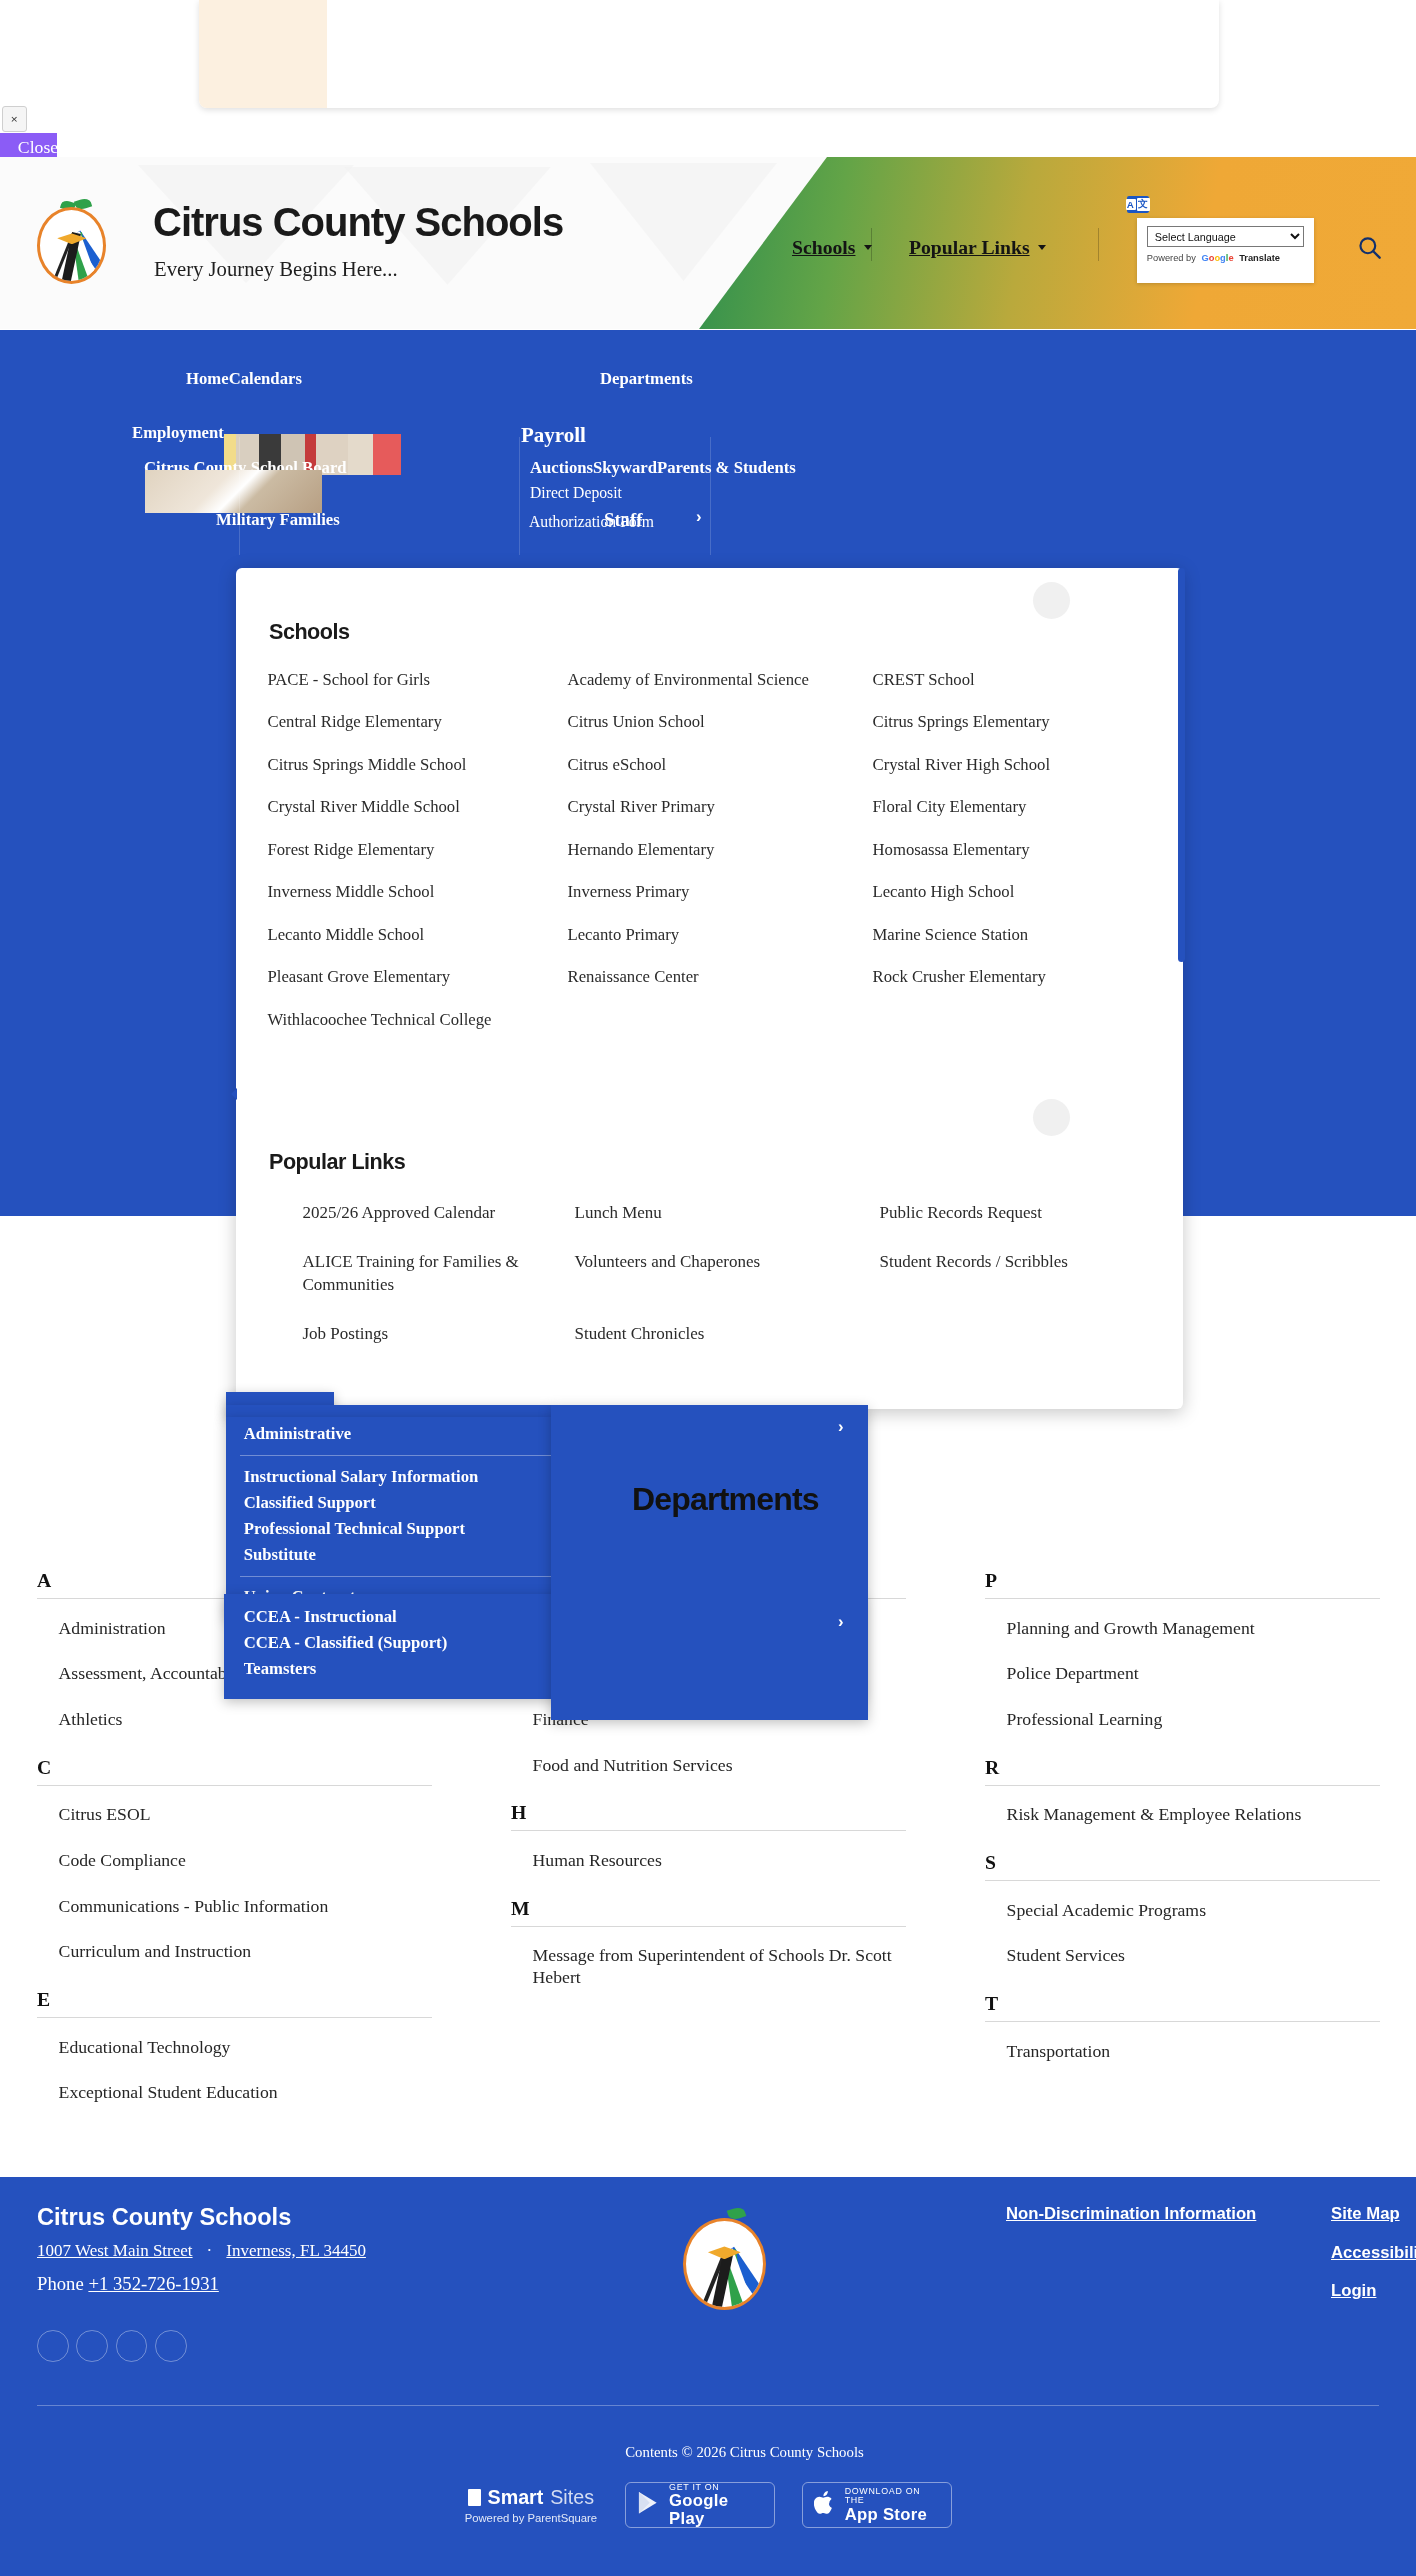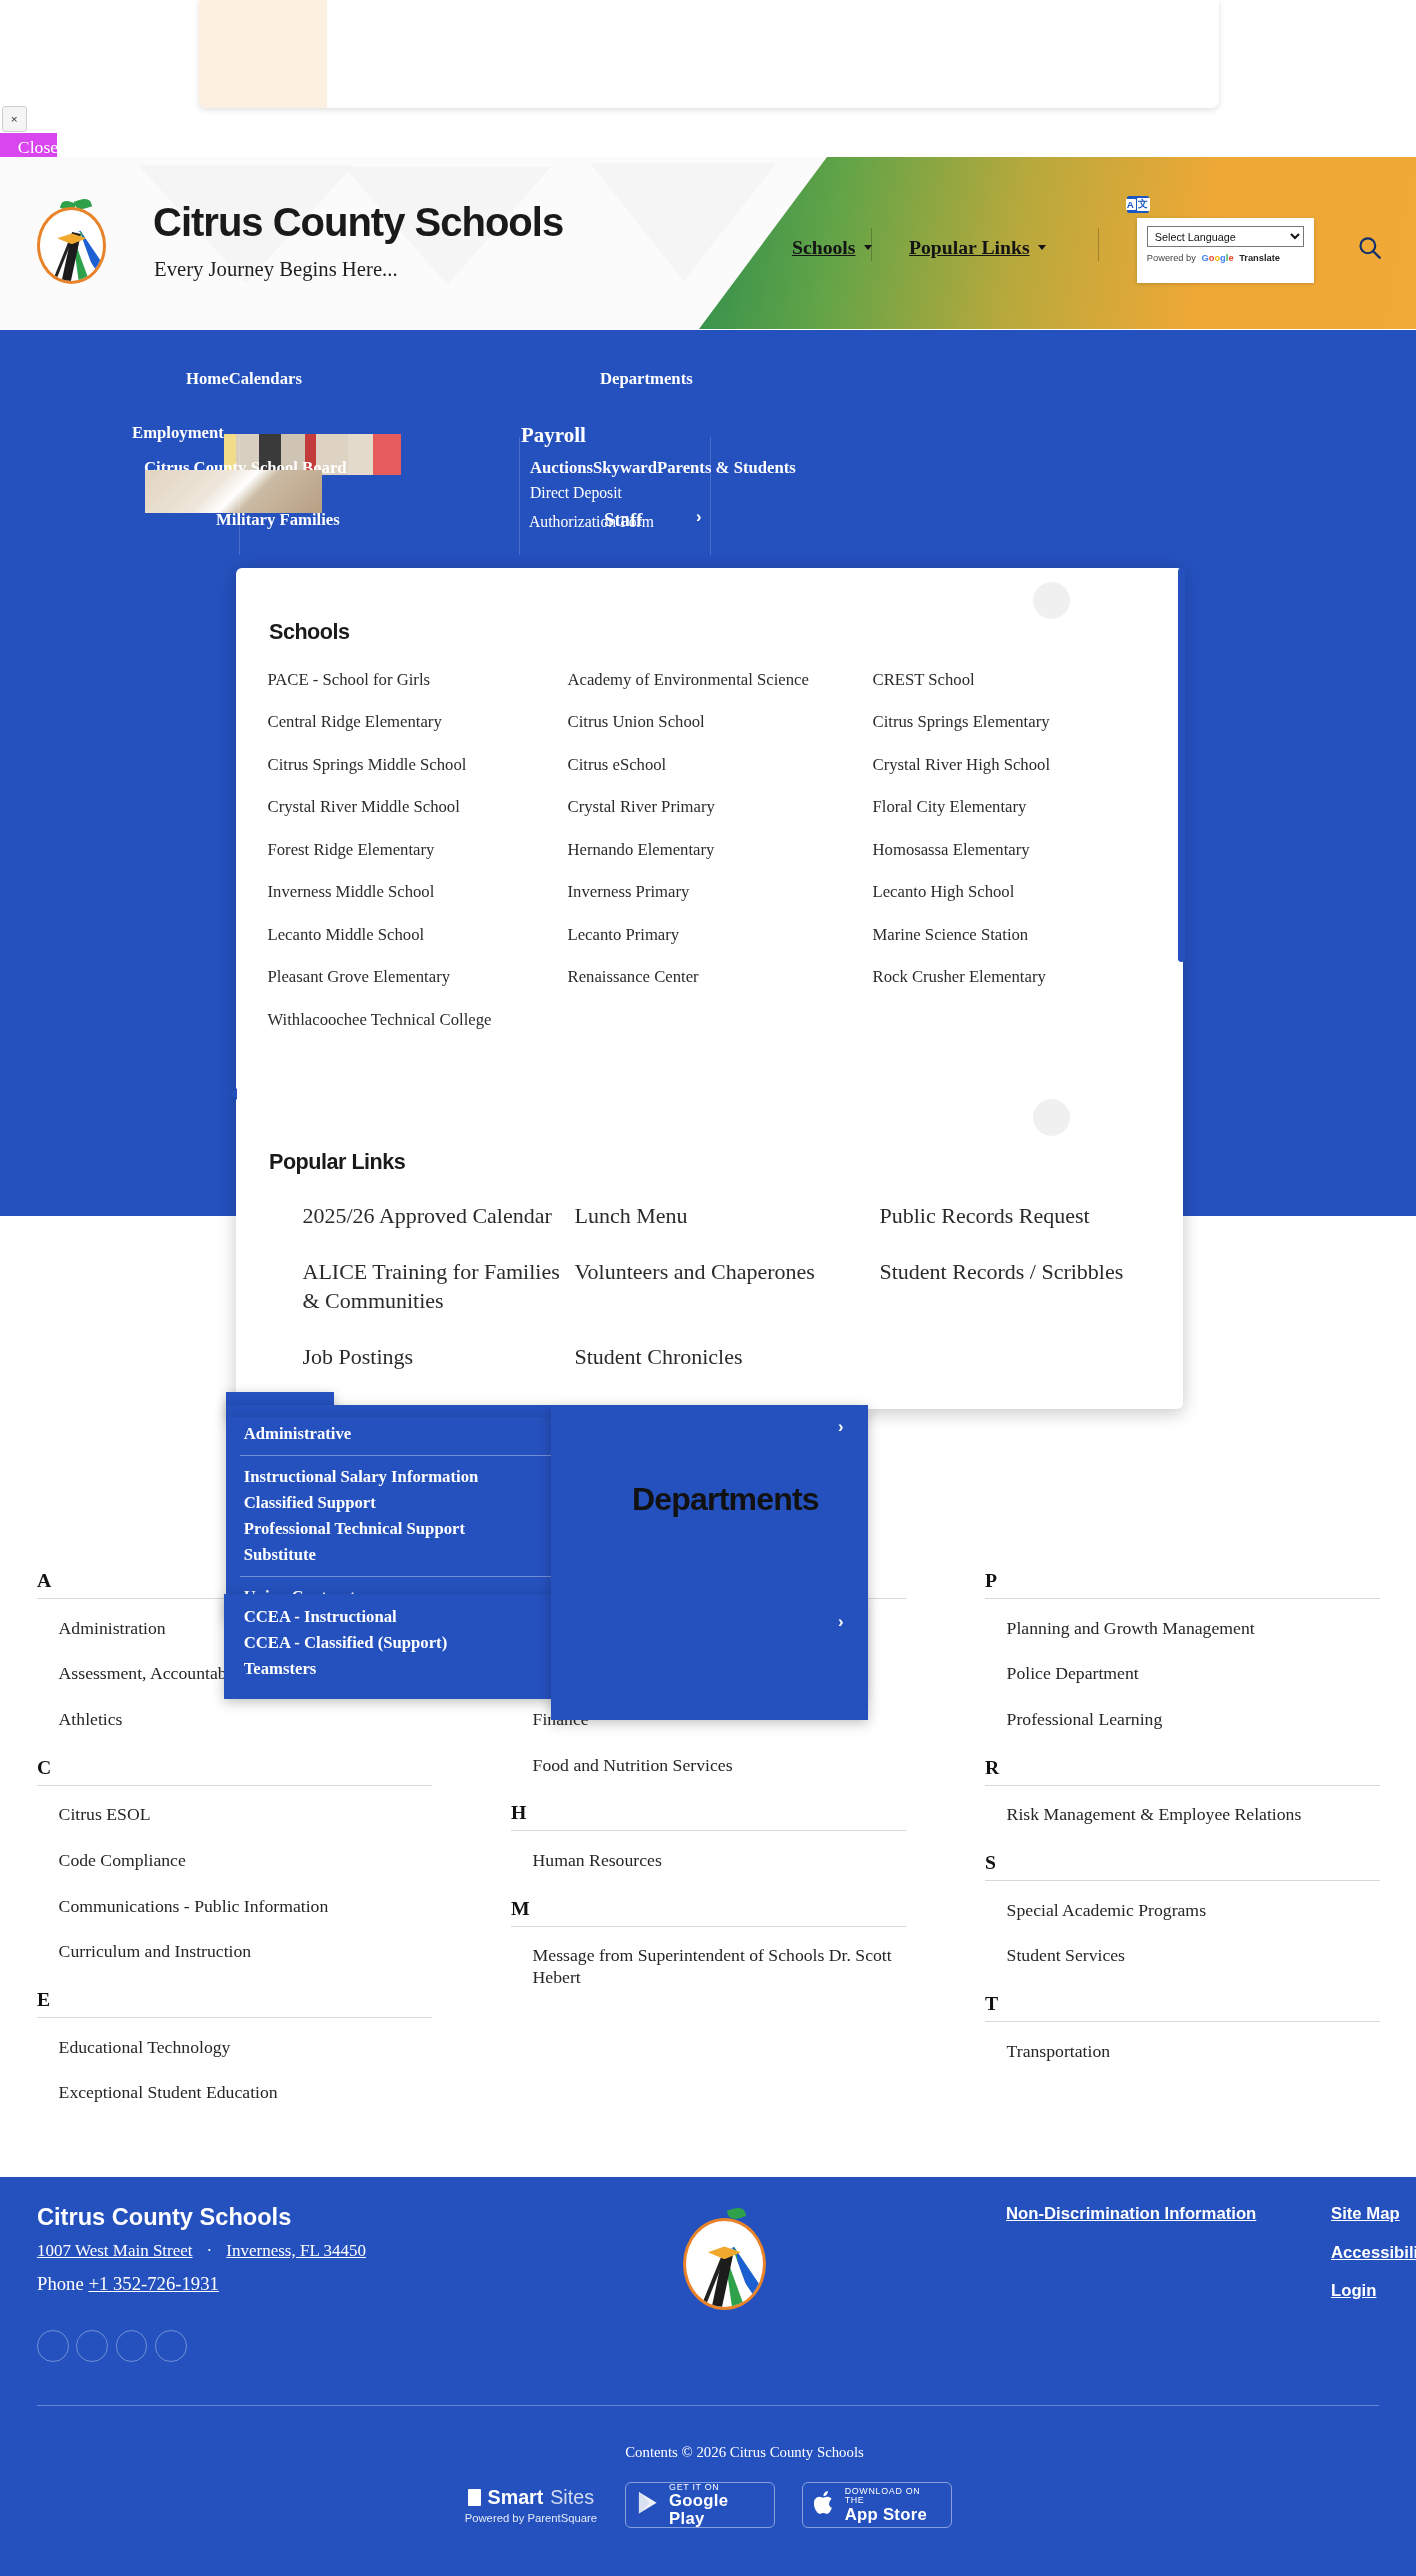--- a/index.html
+++ b/index.html
@@ -32,21 +32,21 @@
     position: absolute; left: 2px; top: 106px;
     width: 24.6px; height: 25.6px;
     background: #f5f5f5; border: 1px solid #cfcfcf; border-radius: 3px;
     display: flex; align-items: center; justify-content: center;
     font-family: "Liberation Sans", sans-serif; font-size: 11.8px; color: #333;
     cursor: pointer;
   }
   .close-btn {
     position: absolute; left: 0px; top: 133px;
     width: 57px; height: 29.5px;
-    background: #d946ef; color: #fff;
+    background: #8b5cf6; color: #fff;
     display: flex; align-items: center; justify-content: center;
     font-family: "Liberation Serif", serif; font-size: 17.7px;
     cursor: pointer;
     padding-left: 19px;
   }
 
   
   .header {
     position: absolute; left: 0; top: 157px;
     width: 1417px; height: 172px;
@@ -192,21 +192,21 @@
     font-family: "Liberation Sans", sans-serif; font-weight: 700;
     font-size: 21.6px; color: #1a1a1a; letter-spacing: -0.5px;
   }
   .dd-grid { display: grid; grid-template-columns: 300px 305px 1fr; }
   .dd-link {
     font-family: "Liberation Serif", serif; font-size: 16.7px;
     color: #2b2b2b; padding: 10.8px 0; cursor: pointer; line-height: 1.25;
   }
   .pl-grid { display: grid; grid-template-columns: 307px 305px 1fr; }
   .pl-link {
-    font-family: "Liberation Serif", serif; font-size: 22px;
+    font-family: "Liberation Serif", serif; font-size: 17px;
     color: #2b2b2b; padding: 13.8px 0; cursor: pointer; line-height: 1.3;
   }
   .pl-indent { padding-left: 35px; }
 
   
   .flyout {
     position: absolute; background: #2551be; z-index: 55;
     box-shadow: 0 3px 11.8px rgba(0,0,0,.25);
   }
   .fly-item {

